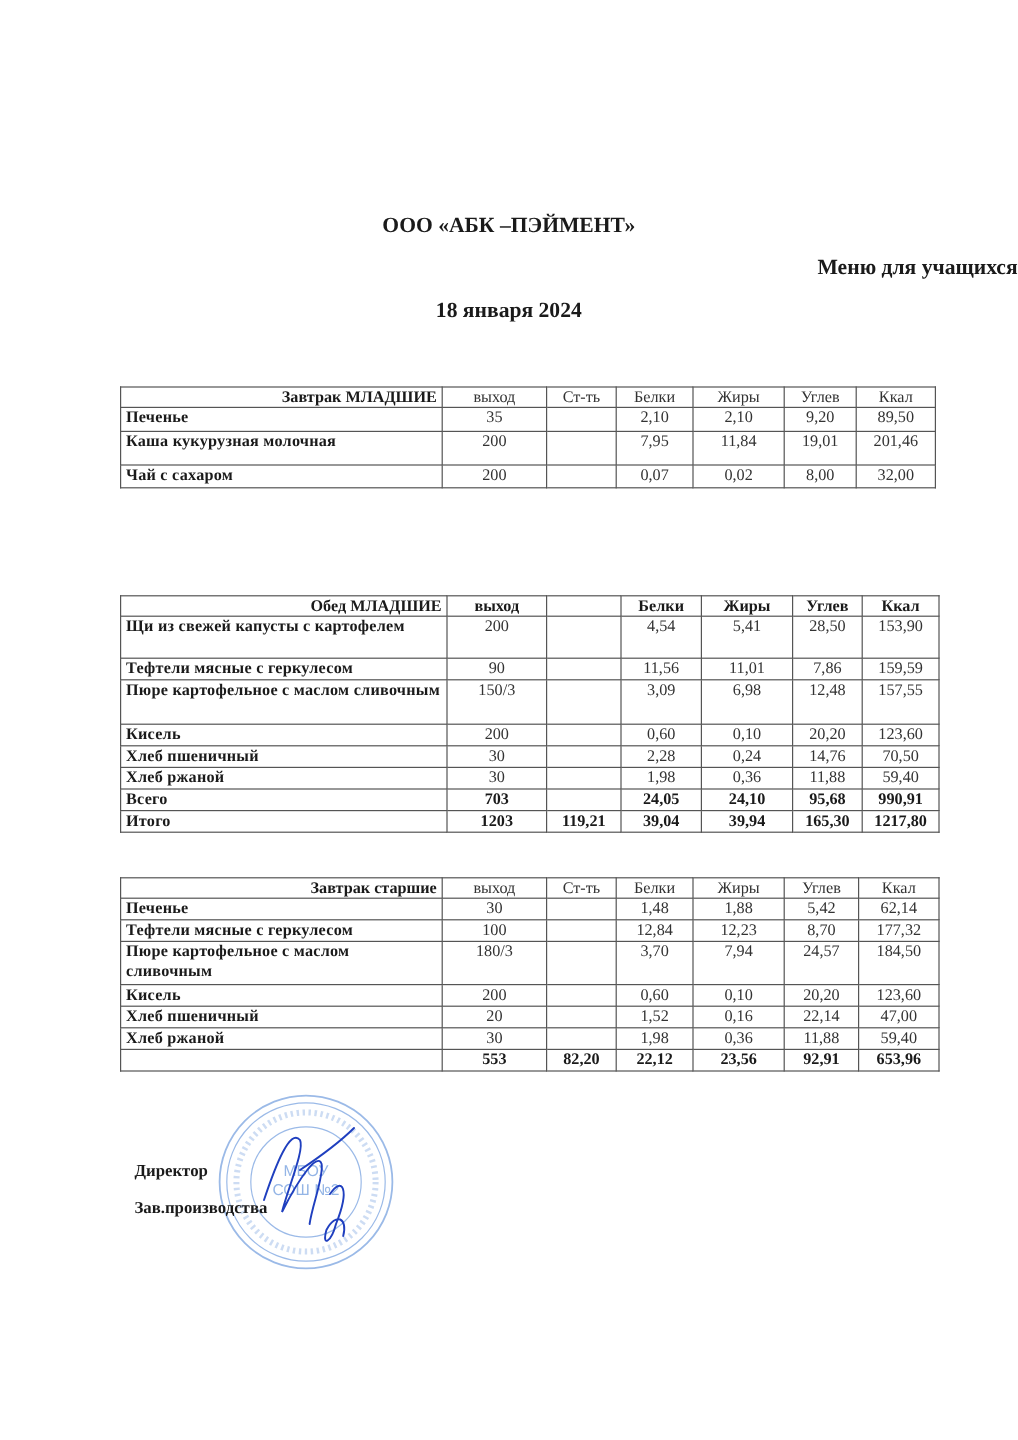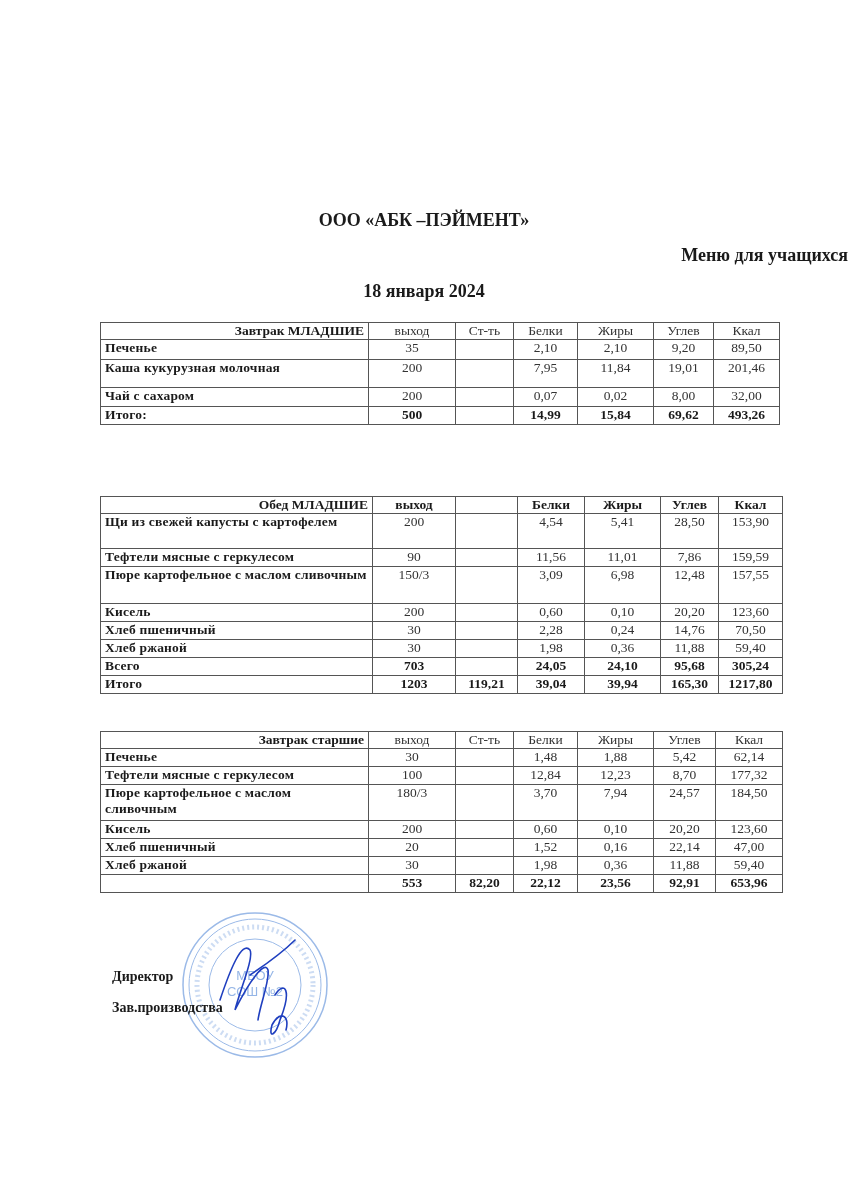--- a/index.html
+++ b/index.html
@@ -1,20 +1,20 @@
 <!DOCTYPE html>
 <html><head>
   <meta charset="utf-8">
   <style>
     html, body { margin: 0; padding: 0; }
     body {
       width: 848px; height: 1200px; background: #ffffff; position: relative;
       font-family: "Liberation Serif", "DejaVu Serif", serif; color: #1a1a1a; overflow: hidden;
     }
-    .title { position: absolute; left: 0; width: 848px; text-align: center; font-weight: bold; font-size: 18px; margin-top: 33px; }
+    .title { position: absolute; left: 0; width: 848px; text-align: center; font-weight: bold; font-size: 18px; }
     .t1 { top: 177px; }
     .t2 { top: 212px; text-align: right; }
     .t3 { top: 248px; }
 
     table.menu {
       position: absolute; border-collapse: collapse; table-layout: fixed;
       font-size: 13.5px; line-height: 16px;
     }
     table.menu td {
       border: 1px solid #555; padding: 0 4px; vertical-align: top; text-align: center;
@@ -83,29 +83,20 @@
       </tr>
       <tr style="height: 19px;">
         <td class="name">Чай с сахаром</td>
         <td class="num">200</td>
         <td class="num"></td>
         <td class="num">0,07</td>
         <td class="num">0,02</td>
         <td class="num">8,00</td>
         <td class="num">32,00</td>
       </tr>
-      <tr class="bold" style="height: 18px;">
-        <td class="name">Итого:</td>
-        <td class="num">500</td>
-        <td class="num"></td>
-        <td class="num">14,99</td>
-        <td class="num">15,84</td>
-        <td class="num">69,62</td>
-        <td class="num">493,26</td>
-      </tr>
     </tbody>
 </table>
 
 <table class="menu" id="table-2">
   <colgroup>
     <col style="width:272px">
       <col style="width:83px">
       <col style="width:62px">
       <col style="width:67px">
       <col style="width:76px">
@@ -176,21 +167,21 @@
         <td class="num">11,88</td>
         <td class="num">59,40</td>
       </tr>
       <tr class="bold" style="height: 18px;">
         <td class="name">Всего</td>
         <td class="num">703</td>
         <td class="num"></td>
         <td class="num">24,05</td>
         <td class="num">24,10</td>
         <td class="num">95,68</td>
-        <td class="num">305,24</td>
+        <td class="num">990,91</td>
       </tr>
       <tr class="bold" style="height: 18px;">
         <td class="name">Итого</td>
         <td class="num">1203</td>
         <td class="num">119,21</td>
         <td class="num">39,04</td>
         <td class="num">39,94</td>
         <td class="num">165,30</td>
         <td class="num">1217,80</td>
       </tr>

